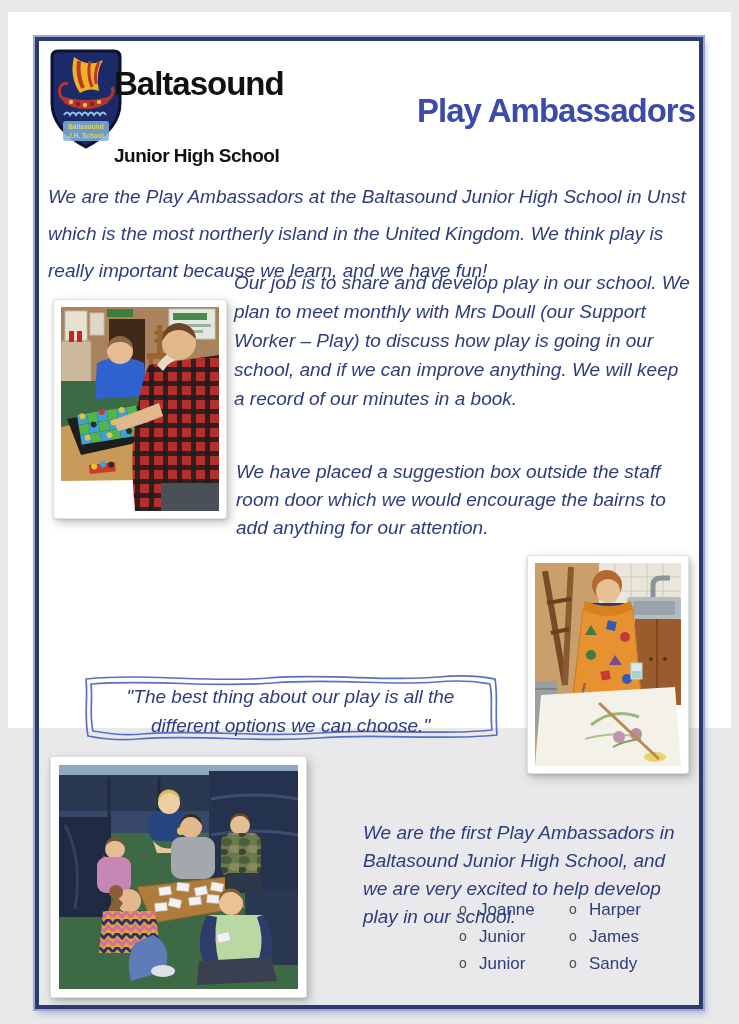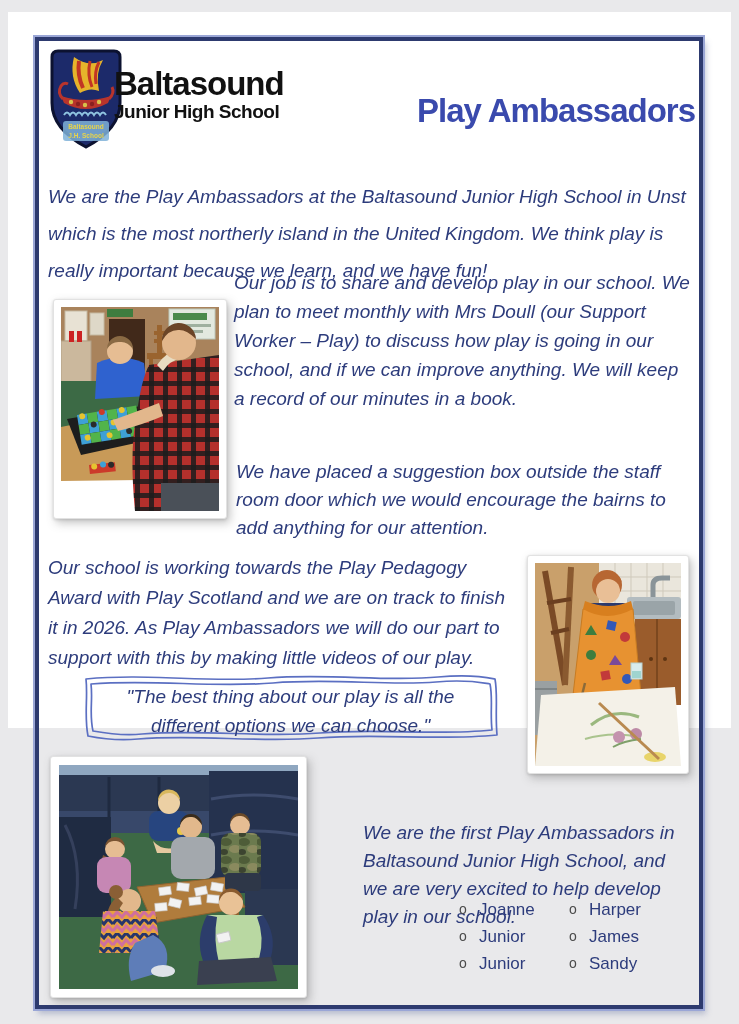--- a/index.html
+++ b/index.html
@@ -9,21 +9,21 @@
   }
   .page{position:absolute;left:8px;top:12px;width:723px;height:716px;background:#ffffff;}
   .frame{
     position:absolute;left:27px;top:25px;width:668px;height:972px;box-sizing:border-box;
     border:4px solid #2d3a6f;box-shadow:0 0 0 2px #9aa6d6, 3px 5px 6px rgba(120,130,170,.45);
     background:transparent;
   }
   .crest{position:absolute;left:42px;top:37px;}
   .schoolname{position:absolute;left:106px;top:55px;color:#111;}
   .schoolname .nm{font-size:33px;font-weight:bold;letter-spacing:-1px;line-height:34px;}
-  .schoolname .sub{font-size:19px;font-weight:bold;letter-spacing:-0.5px;line-height:21px;}
+  .schoolname .sub{font-size:19px;font-weight:bold;letter-spacing:-0.5px;line-height:21px;margin-top:44px;}
   .title{
     position:absolute;left:396px;top:76px;width:296px;margin:4px;text-align:center;
     font-size:33px;font-weight:bold;letter-spacing:-1px;color:#3a4aad;
   }
   .para{position:absolute;margin:0;color:#2d3c7c;font-size:19px;font-style:italic;}
   .p-intro{left:40px;top:166px;width:648px;line-height:37px;}
   .p-job{left:226px;top:256px;width:460px;line-height:29px;}
   .p-suggestion{left:228px;top:446px;width:462px;line-height:28px;}
   .p-award{left:40px;top:541px;width:470px;line-height:30px;}
   .p-first{left:355px;top:779px;width:330px;line-height:28px;margin-top:28px;}
@@ -162,21 +162,20 @@
       <path d="M96,58 q10,-14 22,-16 l4,8 q-14,4 -20,14 z" fill="#e8dcc2"></path>
       <circle cx="118" cy="36" r="17" fill="#e2b78c"></circle>
       <path d="M101,34 a17,17 0 0 1 34,-2 q-10,-10 -18,-9 q-10,0 -16,11 z" fill="#6b4527"></path>
       <path d="M98,96 q-26,10 -46,17 l5,11 q24,-6 45,-15 z" fill="#e2b78c"></path>
       <rect x="100" y="176" width="58" height="28" fill="#4a5058"></rect>
     </svg>
   </figure>
 
   <p class="para p-suggestion">We have placed a suggestion box outside the staff room door which we would encourage the bairns to add anything for our attention.</p>
   <p class="para p-job">Our job is to share and develop play in our school.   We plan to meet monthly with Mrs Doull (our Support Worker – Play) to discuss how play is going in our school, and if we can improve anything.  We will keep a record of our minutes in a book.</p>
-  <p class="para p-award">Our school is working towards the Play Pedagogy Award with Play Scotland and we are on track to finish it in 2026.  As Play Ambassadors we will do our part to support with this by making little videos of our play.</p>
 
   <figure class="photo photo2" style="margin:0">
     <svg width="146" height="203" viewBox="0 0 146 203" aria-label="Pupil wearing an apron painting on large paper beside the sink">
       <rect width="64" height="203" fill="#c9a06b"></rect>
       <line x1="10" y1="8" x2="30" y2="122" stroke="#7a4a26" stroke-width="6"></line>
       <line x1="36" y1="4" x2="30" y2="122" stroke="#8a5a30" stroke-width="6"></line>
       <line x1="12" y1="40" x2="36" y2="36" stroke="#6b3f20" stroke-width="4"></line>
       <line x1="16" y1="70" x2="34" y2="66" stroke="#6b3f20" stroke-width="4"></line>
       <rect x="64" width="82" height="62" fill="#eae6dc"></rect>
       <g stroke="#cfc9bb" stroke-width="1">

